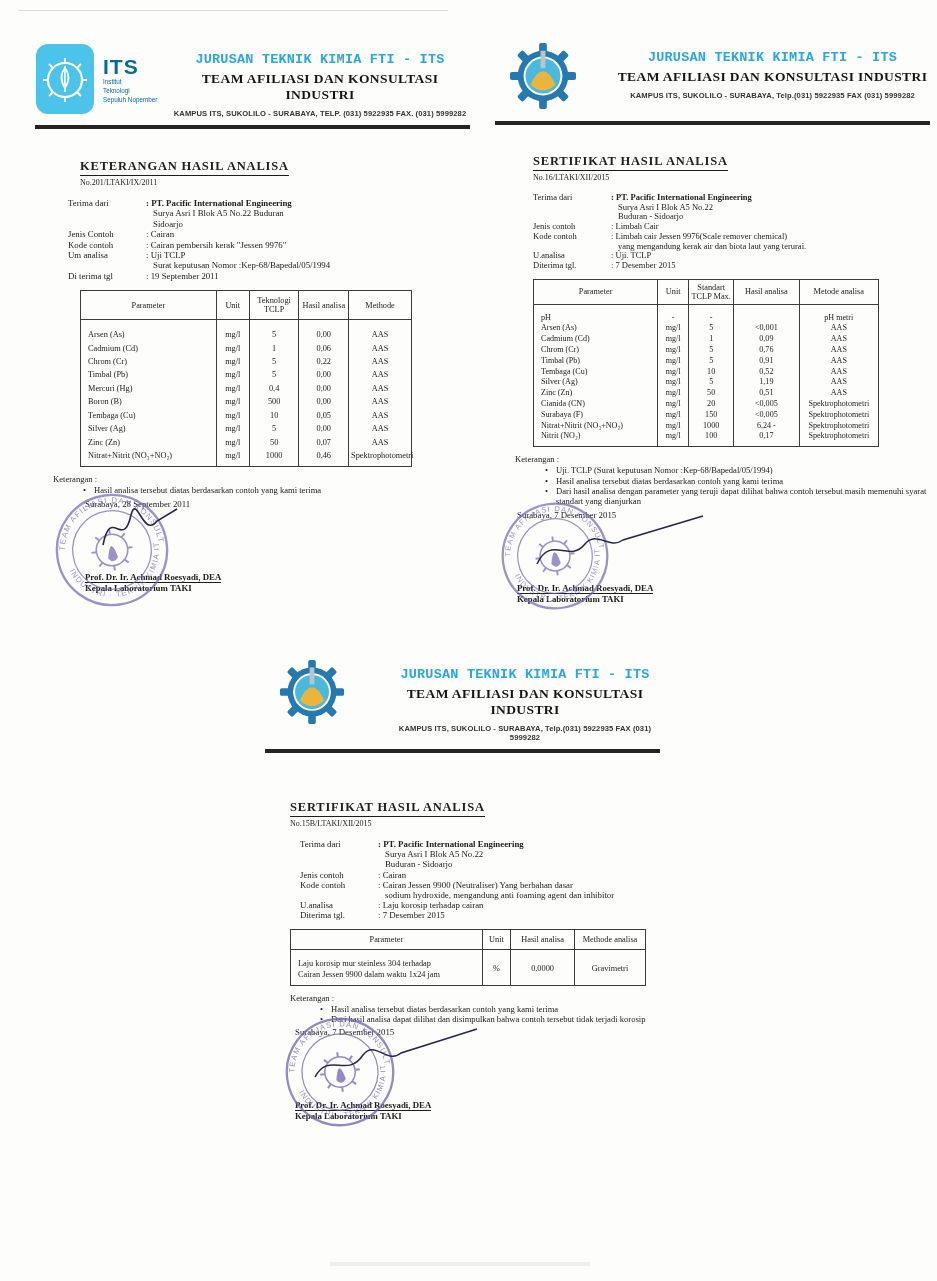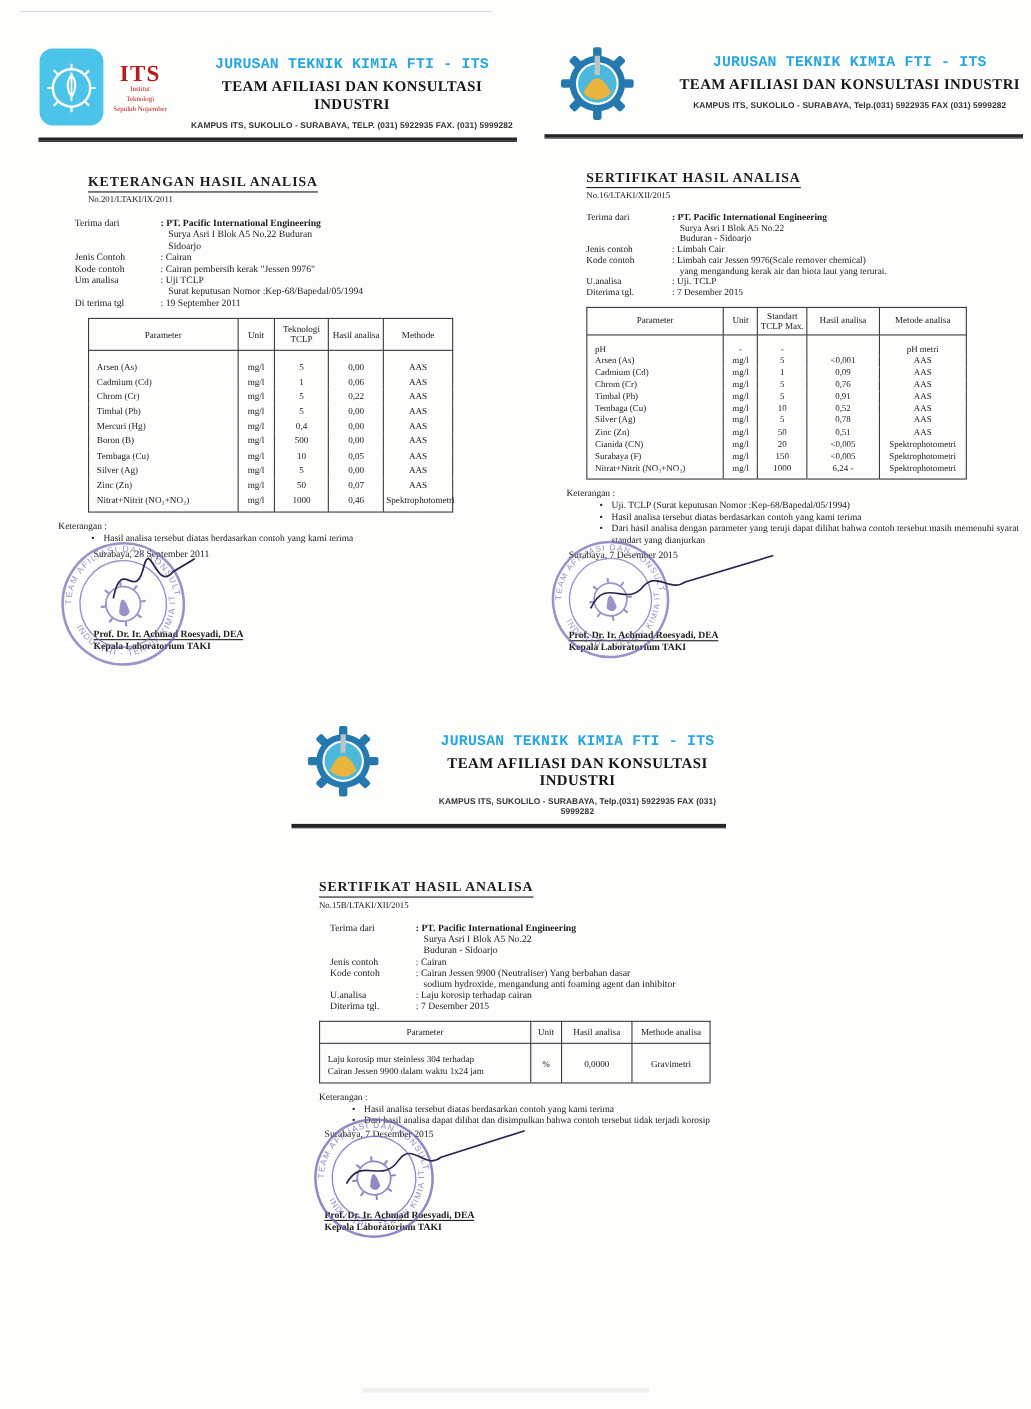--- a/index.html
+++ b/index.html
@@ -22,21 +22,21 @@
   .doc1 .logo-box { width:135px; padding-top:2px; display:flex; }
   .doc2 .logo-box, .doc3 .logo-box { width:120px; padding-left:14px; padding-top:4px; }
   .hdr-right { flex:1; text-align:center; padding-top:12px; }
   .dept { font-family:Liberation Mono, monospace; font-weight:bold; font-size:13.5px; color:#2aa7de; letter-spacing:.2px; }
   .team { font-weight:bold; font-size:13.5px; letter-spacing:.4px; margin-top:4px; color:#151515; }
   .addr { font-family:"Liberation Sans","DejaVu Sans",sans-serif; font-weight:bold; font-size:7.6px; color:#333; margin-top:6px; letter-spacing:.1px; }
   .dline { height:3px; border-top:3px solid #242424; border-bottom:1.5px solid #242424; margin-top:7px; }
   .doc3 .dline { width:395px; }
 
   
-  .its-text { padding-left:6px; padding-top:16px; color:#b91c1c; font-family:Liberation Serif, serif;text-align:center; }
+  .its-text { padding-left:6px; padding-top:16px; color:#0369a1; font-family:Liberation Sans, sans-serif; }
   .its-name { font-size:21px; font-weight:bold; line-height:18px; letter-spacing:1px; }
   .its-sub { font-size:6.3px; line-height:7px; margin-top:2px; }
 
   
   .title-wrap { text-align:left; }
   .doc1 .title-wrap { width:332px; margin-left:45px; margin-top:27px; }
   .doc2 .title-wrap { width:346px; margin-left:38px; margin-top:26px; }
   .doc3 .title-wrap { width:356px; margin-left:25px; margin-top:44px; }
   .doc-title { display:inline-block; font-weight:bold; font-size:12.5px; letter-spacing:.8px; border-bottom:1.6px solid #1c1c1c; padding-bottom:1px; }
   .doc-number { font-size:8px; margin-top:2px; }
@@ -441,21 +441,21 @@
           <td>Tembaga (Cu)</td>
           <td>mg/l</td>
           <td>10</td>
           <td>0,52</td>
           <td>AAS</td>
         </tr>
         <tr>
           <td>Silver (Ag)</td>
           <td>mg/l</td>
           <td>5</td>
-          <td>0,78</td>
+          <td>1,19</td>
           <td>AAS</td>
         </tr>
         <tr>
           <td>Zinc (Zn)</td>
           <td>mg/l</td>
           <td>50</td>
           <td>0,51</td>
           <td>AAS</td>
         </tr>
         <tr>
@@ -470,20 +470,27 @@
           <td>mg/l</td>
           <td>150</td>
           <td>&lt;0,005</td>
           <td>Spektrophotometri</td>
         </tr>
         <tr>
           <td>Nitrat+Nitrit (NO₃+NO₂)</td>
           <td>mg/l</td>
           <td>1000</td>
           <td>6,24 -</td>
+          <td>Spektrophotometri</td>
+        </tr>
+        <tr>
+          <td>Nitrit (NO₂)</td>
+          <td>mg/l</td>
+          <td>100</td>
+          <td>0,17</td>
           <td>Spektrophotometri</td>
         </tr>
       </tbody>
   </table>
 
   <div class="ket">
     <div class="ket-label">Keterangan  :</div>
     <ul class="notes">
         <li>Uji. TCLP (Surat keputusan Nomor :Kep-68/Bapedal/05/1994)</li>
         <li>Hasil analisa tersebut diatas berdasarkan contoh yang kami terima</li>

